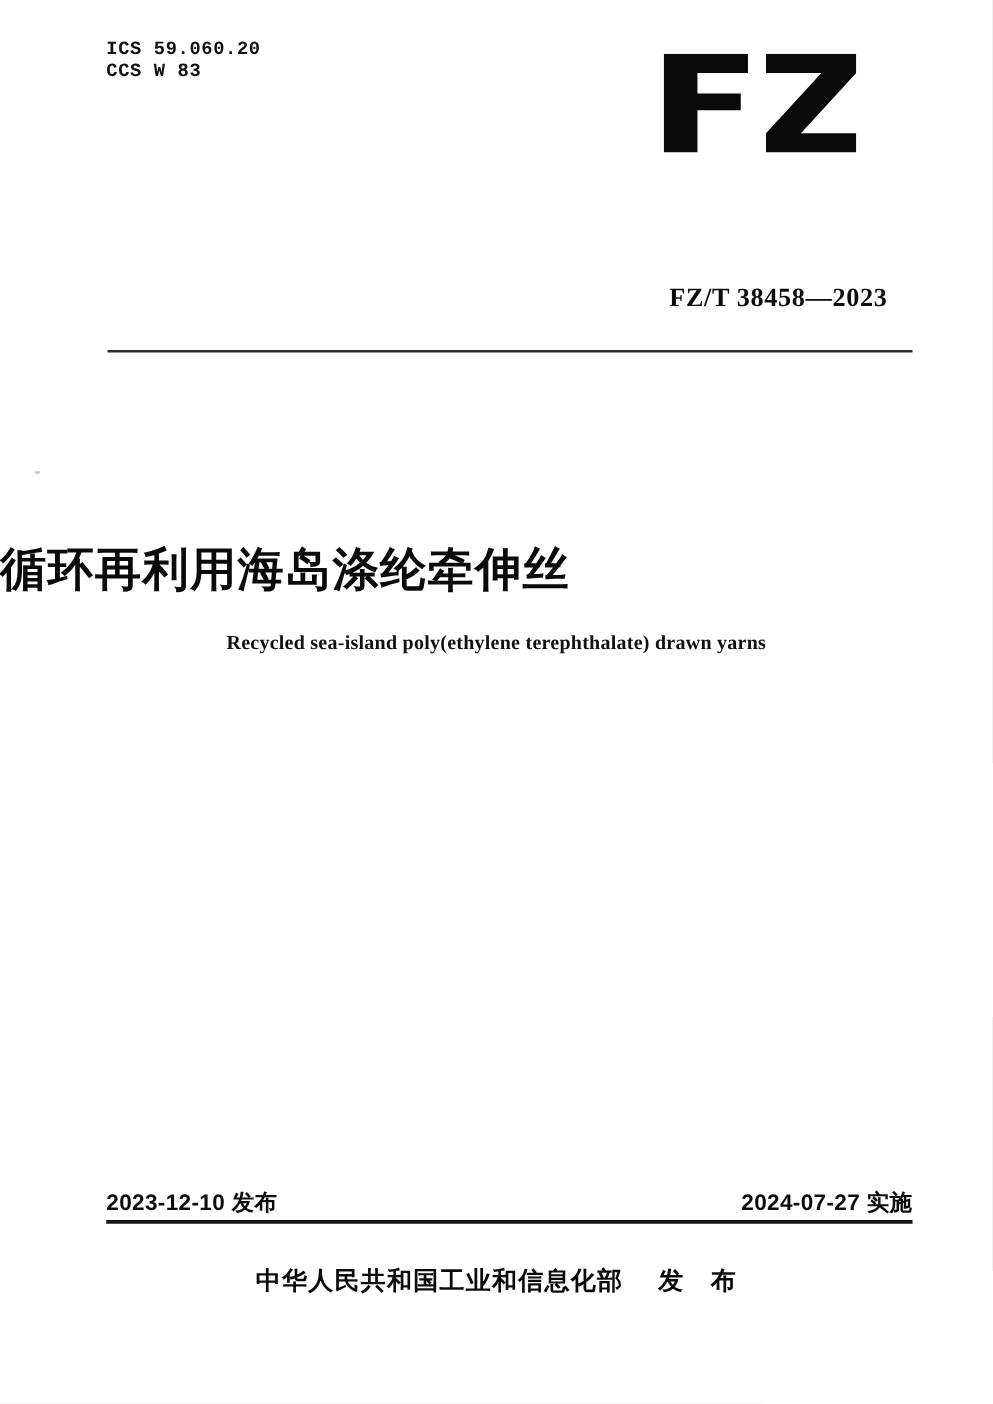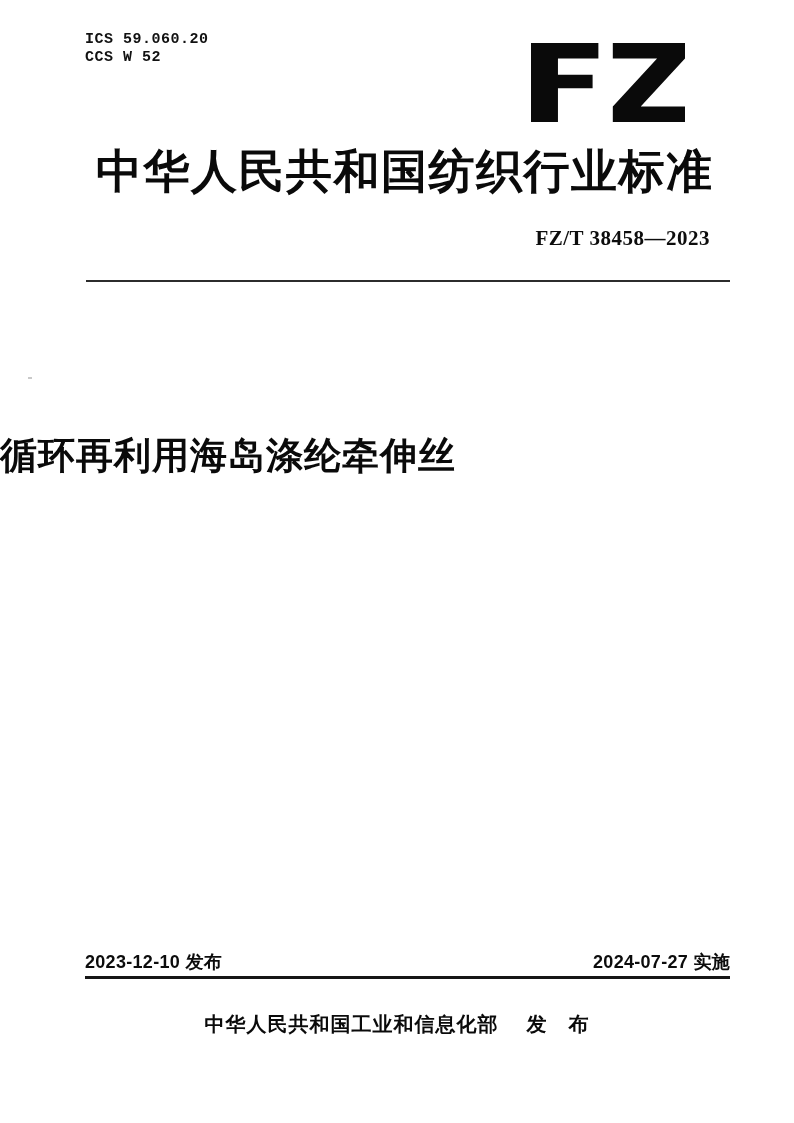--- a/index.html
+++ b/index.html
@@ -150,40 +150,40 @@
     background: #c9c9c9;
   }
 </style>
 </head>
 <body>
 
 <div class="page">
 
   <div class="ics-block">
     <div>ICS 59.060.20</div>
-    <div>CCS W 52</div>
+    <div>CCS W 83</div>
   </div>
 
   <div class="fz-logo" role="img" aria-label="FZ">
     <svg viewBox="0 0 160 82" xmlns="http://www.w3.org/2000/svg" aria-hidden="true">
       <path d="M0,0 H70 V16 H28 V33 H64 V47 H28 V82 H0 Z"></path>
       <path d="M85,0 H160 V16 L114,66 H160 V82 H85 V66 L131,16 H85 Z"></path>
     </svg>
   </div>
 
-  <div class="category-heading">中华人民共和国纺织行业标准</div>
 
   <div class="standard-number">FZ/T 38458—2023</div>
 
   <div class="rule-top"></div>
 
   <div class="scan-speck"></div>
 
   <div class="doc-title-zh">循环再利用海岛涤纶牵伸丝</div>
 
+  <div class="doc-title-en">Recycled sea-island poly(ethylene terephthalate) drawn yarns</div>
 
   <div class="dates-row">
     <span>2023-12-10 发布</span>
     <span>2024-07-27 实施</span>
   </div>
 
   <div class="rule-bottom"></div>
 
   <div class="footer-row">
     <span>中华人民共和国工业和信息化部</span>

